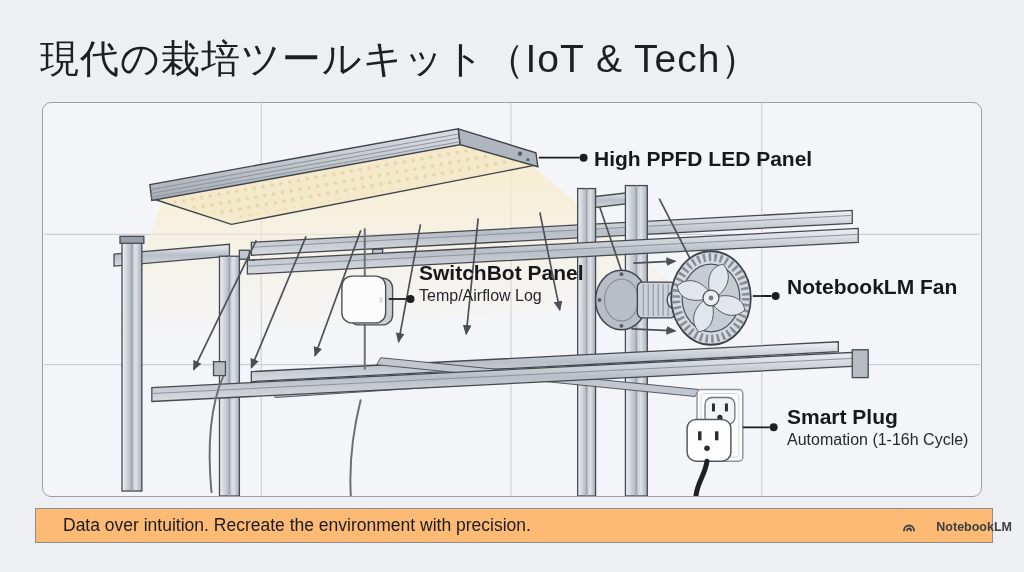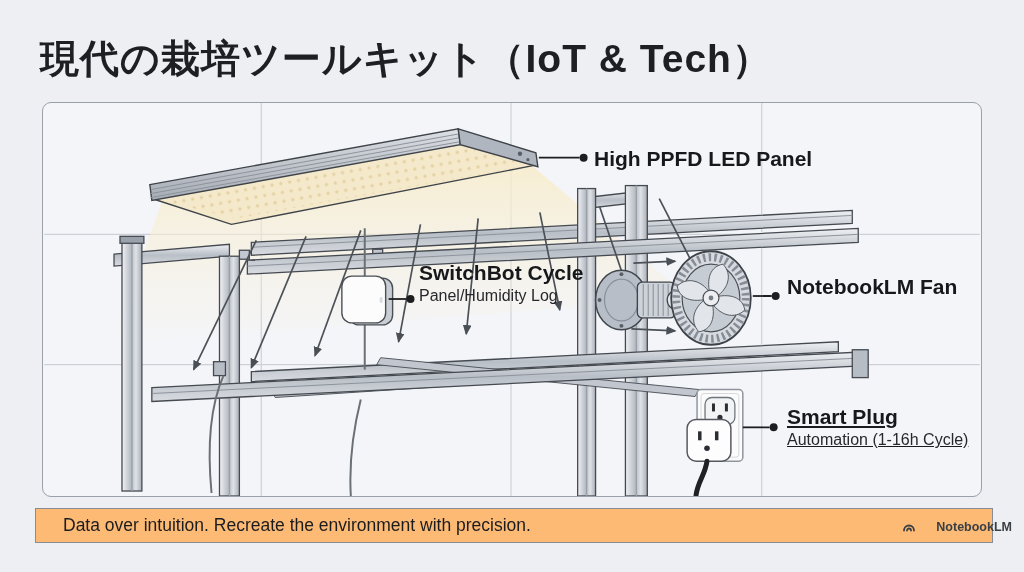--- a/index.html
+++ b/index.html
@@ -7,21 +7,21 @@
   body {
     position:relative;
     width:1024px; height:572px;
     background:#edeff3;
     font-family:"Liberation Sans","DejaVu Sans",sans-serif;
     color:#1a1b1e;
     overflow:hidden;
   }
   .page-title {
     position:absolute; left:40px; top:32px;
-    font-size:39px; font-weight:700; letter-spacing:1px;
+    font-size:39px; font-weight:400; letter-spacing:1px;
     color:#1d1f23; white-space:nowrap;
   }
   .diagram-box {
     position:absolute; left:42px; top:102px;
     width:940px; height:395px;
     background:#f4f5f8;
     border:1.5px solid #9aa1a9;
     border-radius:9px;
     overflow:hidden;
   }
@@ -222,29 +222,29 @@
       <line x1="702" y1="326" x2="729" y2="326"></line>
         <circle cx="733" cy="326" r="4" fill="#1d1e20" stroke="none"></circle>
     </g>
   </svg>
 
   <div class="callout" style="left:551px; top:44px;">
     <div class="callout-title">High PPFD LED Panel</div>
   </div>
 
   <div class="callout" style="left:376px; top:158px;">
-    <div class="callout-title">SwitchBot Cycle</div>
-    <div class="callout-sub">Panel/Humidity Log</div>
+    <div class="callout-title">SwitchBot Panel</div>
+    <div class="callout-sub">Temp/Airflow Log</div>
   </div>
 
   <div class="callout" style="left:744px; top:172px;">
     <div class="callout-title">NotebookLM Fan</div>
   </div>
 
-  <div class="callout" style="left:744px; top:302px;text-decoration:underline;">
+  <div class="callout" style="left:744px; top:302px;">
     <div class="callout-title">Smart Plug</div>
     <div class="callout-sub">Automation (1-16h Cycle)</div>
   </div>
 </div>
 
 <div class="quote-box">
   <span class="quote-text">Data over intuition. Recreate the environment with precision.</span>
 </div>
 
 <div class="brand">

